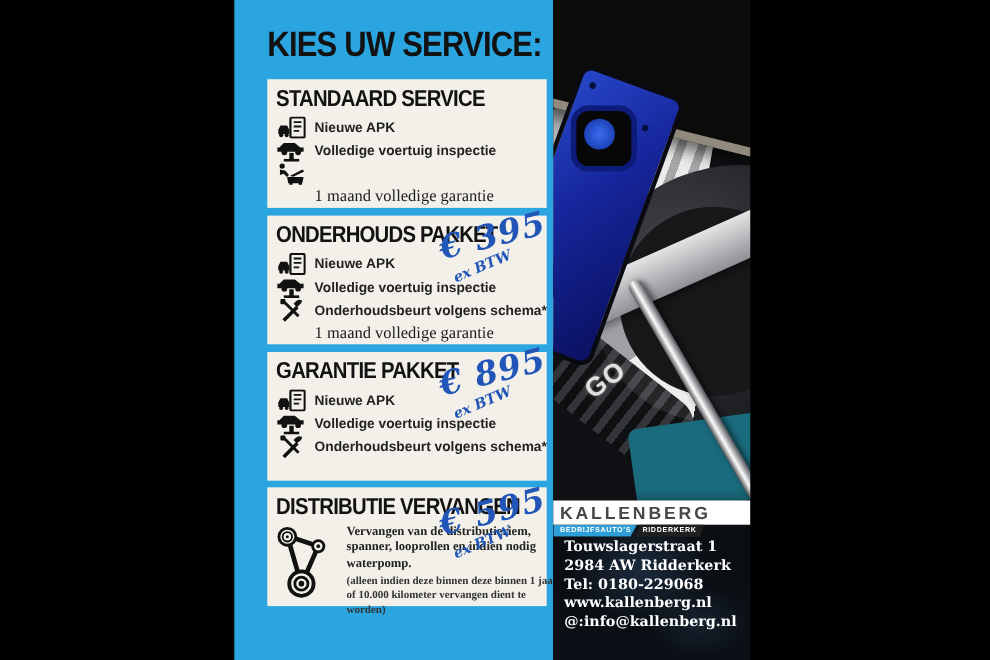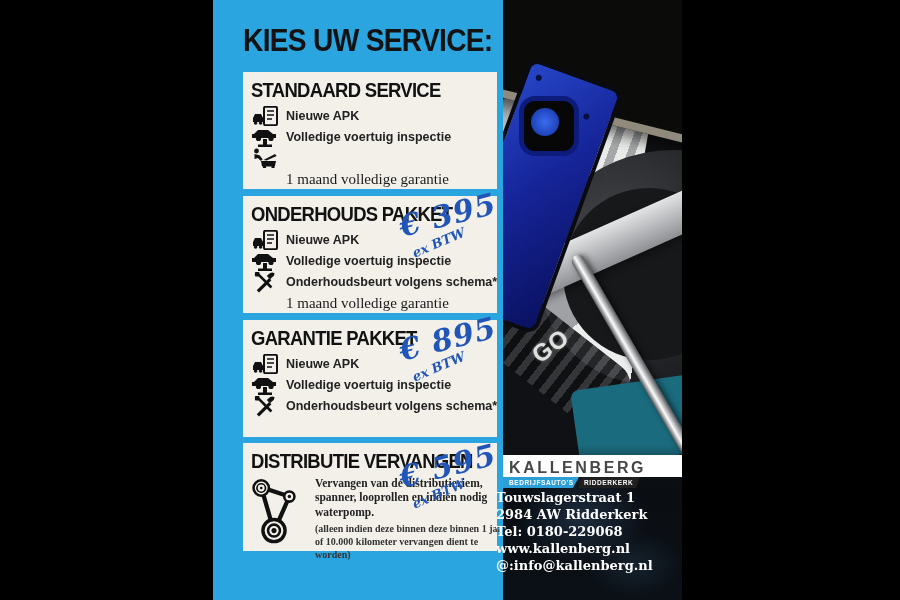--- a/index.html
+++ b/index.html
@@ -95,21 +95,21 @@
              align-items:flex-end;padding-left:6px;box-sizing:border-box;z-index:5;}
   .logo-text{font-weight:600;font-size:16px;letter-spacing:2.6px;color:#474747;white-space:nowrap;}
   .logo-ribbon{left:503px;top:477px;width:179px;height:11px;display:flex;z-index:5;}
   .ribbon-blue{width:76px;height:11px;background:#2E9FD6;display:flex;align-items:center;
                padding-left:6px;box-sizing:border-box;
                clip-path:polygon(0 0,100% 0,calc(100% - 6px) 100%,0 100%);}
   .ribbon-black{width:58px;height:11px;background:#1f1f1f;margin-left:1px;transform:skewX(-18deg);
                 display:flex;align-items:center;justify-content:center;}
   .ribbon-black span{transform:skewX(18deg);}
   .ribbon-txt{font-weight:700;font-size:6.5px;letter-spacing:.6px;color:#fff;white-space:nowrap;}
-  .contact{left:496px;top:489px;color:#fff;z-index:5;font-family:"DejaVu Serif",serif;
+  .contact{left:513px;top:489px;color:#fff;z-index:5;font-family:"DejaVu Serif",serif;
            font-weight:700;font-size:13px;line-height:17px;}
   .contact div{white-space:nowrap;}
 
   svg{display:block;}
 </style>
 </head>
 <body>
 
 <div id="stage">
 

